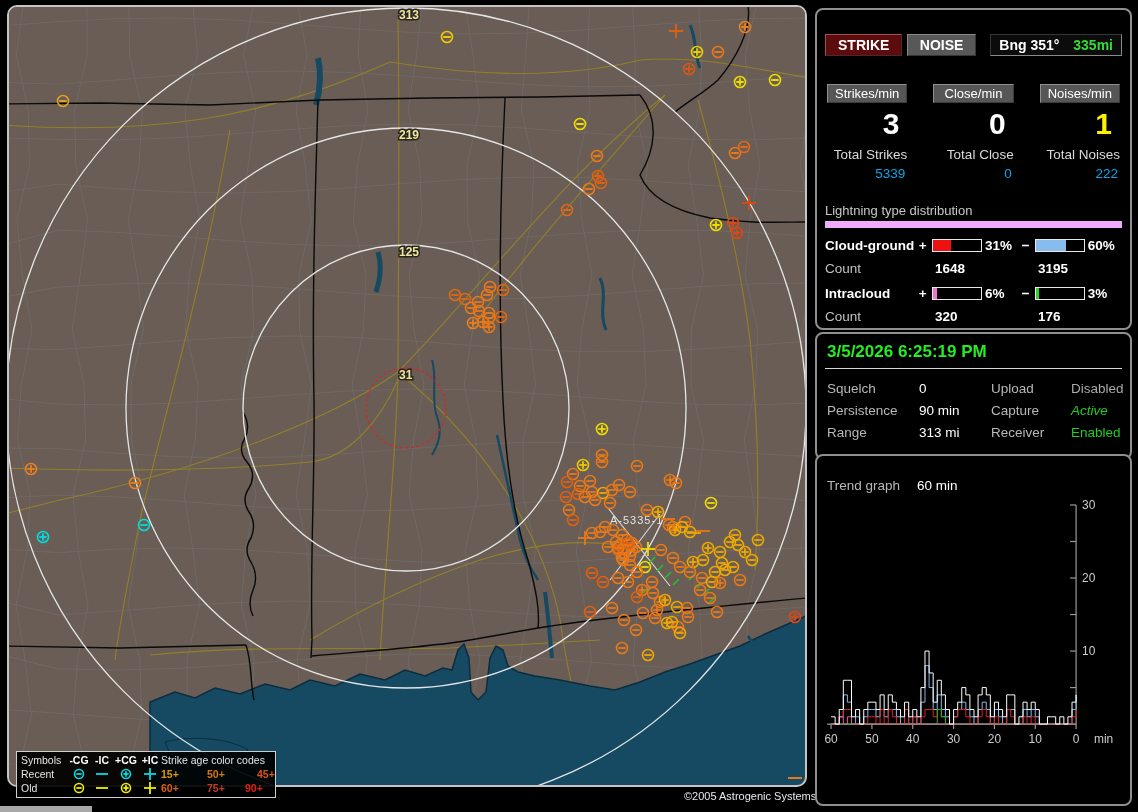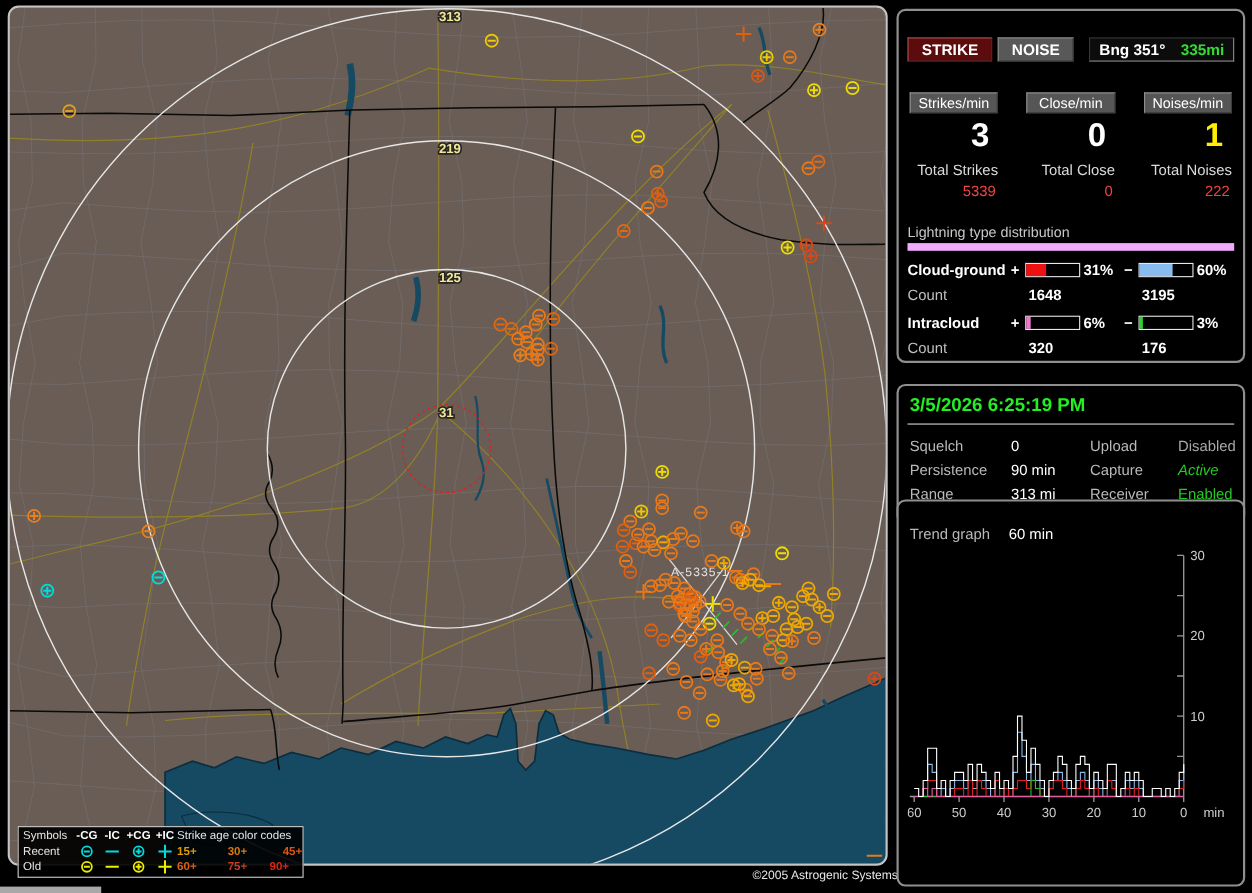--- a/index.html
+++ b/index.html
@@ -17,36 +17,36 @@
   #map-legend .lg-grid{display:grid;grid-template-columns:46px 24px 22px 26px 22px 46px 38px 38px;
     align-items:center;row-gap:1px;}
   #map-legend .sym{text-align:center;font-weight:bold;color:#fff;}
   #map-legend .age{font-weight:bold;text-align:left;}
   #map-legend .hdr{color:#e4e4e4;}
   #map-legend .symcell{display:flex;justify-content:center;align-items:center;height:13px;}
   
   .panel{position:absolute;left:815px;width:317px;background:#000;
     border:2px solid #8f8f8f;border-radius:8px;box-sizing:border-box;}
   #panel-top{top:8px;height:322px;padding:24px 8px;}
-  #panel-status{top:349px;height:128px;padding:6px 8px;}
+  #panel-status{top:332px;height:128px;padding:6px 8px;}
   #panel-stats{top:454px;height:352px;padding:8px 8px;}
   .btn{display:inline-block;font-weight:bold;font-size:14px;color:#fff;
     padding:2px 12px;border:1px outset #8a8a8a;cursor:pointer;}
   #btn-strike{background:#5c0c0c;border-color:#a45050;}
   #btn-noise{background:#585858;}
   #bng-bar{float:right;background:#0c0c0c;border:1px inset #8a8a8a;
     padding:2px 8px;font-weight:bold;font-size:14px;}
   #bng-bar .rng{margin-left:10px;}
   .rates-grid{display:grid;grid-template-columns:1fr 1fr 1fr;column-gap:26px;
     margin-top:28px;padding:0 2px;}
   .chip{background:#565656;border:1px outset #8f8f8f;color:#fff;font-size:13px;
     text-align:center;padding:1px 2px;}
   .bignum{font-size:30px;font-weight:bold;text-align:right;padding-right:8px;margin-top:4px;height:38px;}
   .total-label{color:#dadada;font-size:13.5px;text-align:right;margin-top:2px;white-space:nowrap;}
-  .total-value{color:#ef4444;font-size:13.5px;text-align:right;margin-top:4px;padding-right:2px;}
+  .total-value{color:#0ea5e9;font-size:13.5px;text-align:right;margin-top:4px;padding-right:2px;}
   .dist-title{color:#c8c8c8;font-size:13px;margin-top:22px;border-bottom:7px solid #f0abfc;
     padding-bottom:3px;}
   .dist-row{display:flex;align-items:center;margin-top:10px;font-size:13.5px;font-weight:bold;}
   .dist-name{width:96px;}
   .dist-sign{width:14px;text-align:center;}
   .bar{width:50px;height:11px;border:1px solid #e8e8e8;background:#000;margin:0 3px;}
   .bar>div{height:100%;}
   .dist-pct{width:36px;}
   .count-row{display:flex;color:#fff;font-size:13.5px;font-weight:bold;margin-top:8px;}
   .count-label{width:110px;color:#c0c0c0;font-weight:normal;}
@@ -536,21 +536,21 @@
             <line x1="7" y1="4.3" x2="7" y2="9.7" stroke="#00dddd" stroke-width="1.8"></line>
           </svg>
         </span>
       <span class="symcell" id="lg-r3">
           <svg width="14" height="14" viewBox="0 0 14 14">
             <line x1="1" y1="7" x2="13" y2="7" stroke="#00dddd" stroke-width="1.8"></line>
             <line x1="7" y1="1" x2="7" y2="13" stroke="#00dddd" stroke-width="1.8"></line>
           </svg>
         </span>
       <span class="age" style="color: rgb(221, 153, 0);">15+</span>
-      <span class="age" style="color: rgb(217, 119, 16);">30+</span>
+      <span class="age" style="color: rgb(217, 119, 16);">50+</span>
       <span class="age" style="color: rgb(217, 85, 17); margin-left: 12px;">45+</span>
       <span class="hdr">Old</span>
       <span class="symcell" id="lg-o0">
           <svg width="14" height="14" viewBox="0 0 14 14">
             <circle cx="7" cy="7" r="4.5" fill="none" stroke="#eeee00" stroke-width="1.6"></circle>
             <line x1="4.3" y1="7" x2="9.7" y2="7" stroke="#eeee00" stroke-width="1.8"></line>
           </svg>
         </span>
       <span class="symcell" id="lg-o1">
           <svg width="14" height="14" viewBox="0 0 14 14">

